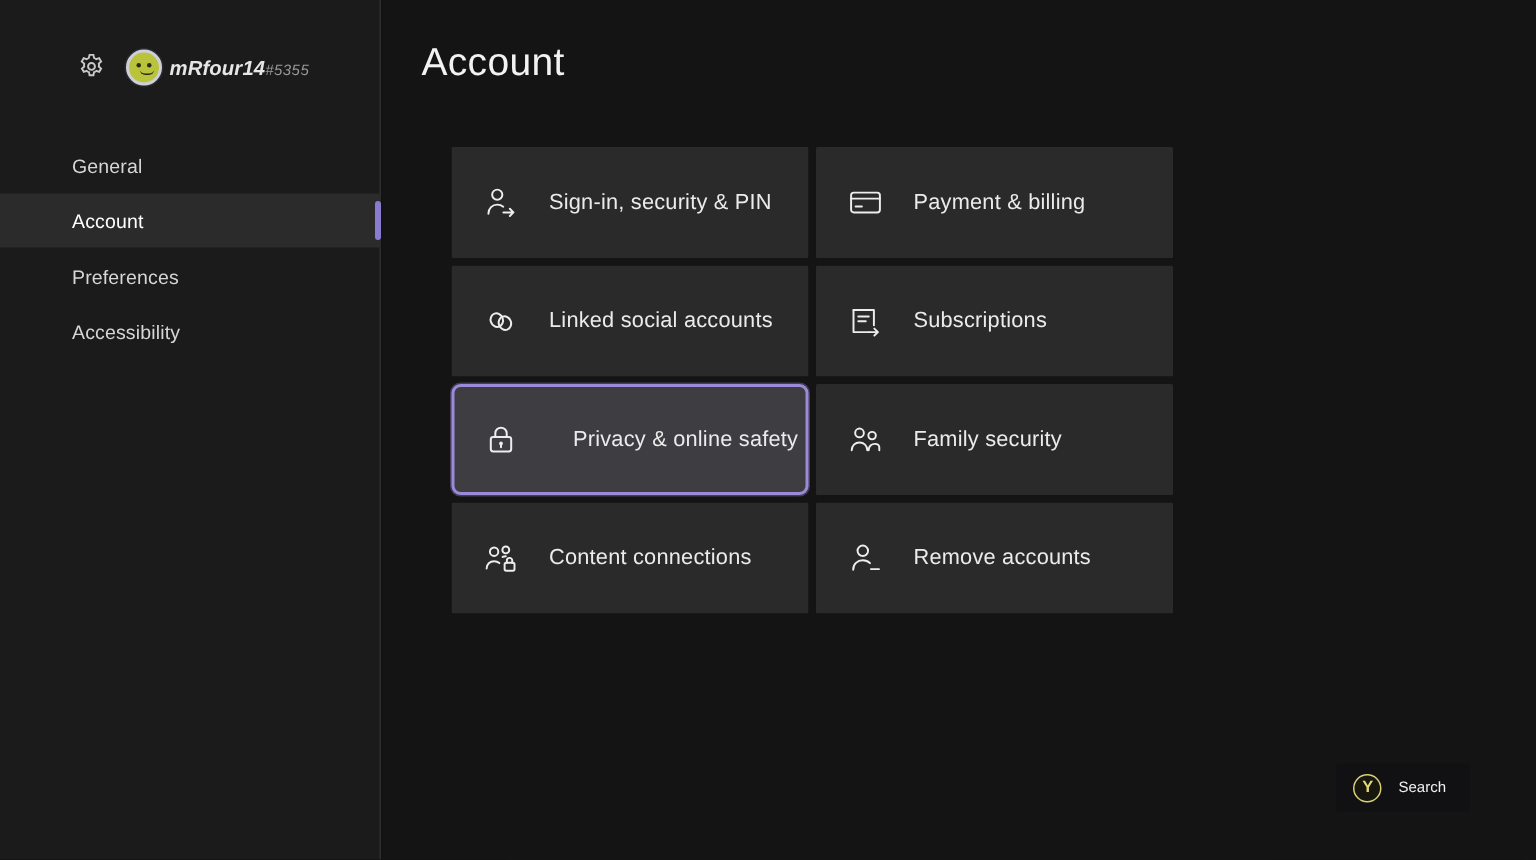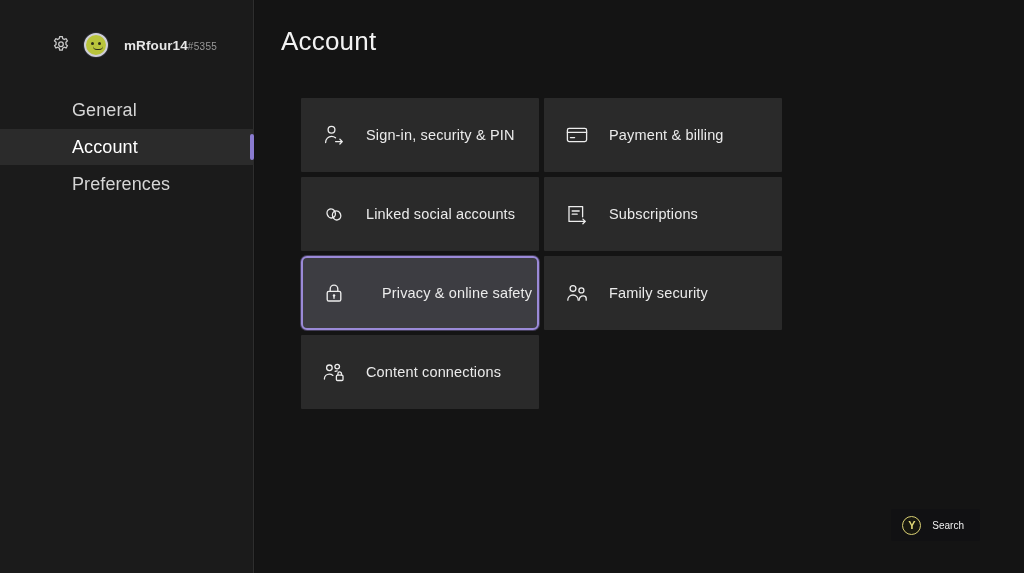--- a/index.html
+++ b/index.html
@@ -33,28 +33,28 @@
     position:absolute; width:3px; height:3px; border-radius:50%;
     background:#2b2b18; top:7px;
   }
   #avatar .eye.l{ left:5px; }
   #avatar .eye.r{ right:5px; }
   #avatar .mouth{
     position:absolute; left:7px; bottom:5px; width:10px; height:4px;
     border-bottom:1.5px solid #2b2b18; border-radius:0 0 6px 6px;
   }
   #gamertag{
-    margin-left:16px; font-size:13.5px; font-weight:600;
-    color:#e6e6e6; letter-spacing:.1px; white-space:nowrap;
+    margin-left:5px; font-size:13.5px; font-weight:600;
+    color:#e6e6e6; letter-spacing:.1px; white-space:nowrap;font-style:italic;
   }
   #gamertag .suffix{ font-size:10px; font-weight:400; color:#9a9a9a; letter-spacing:.3px;}
   #nav{ position:absolute; left:0; top:92px; width:254px; }
   .nav-item{
     position:relative; height:36px; display:flex; align-items:center;
-    padding-left:72px; font-size:18px; color:#d6d6d6;
+    padding-left:48px; font-size:13px; color:#d6d6d6;
     margin-bottom:1px; letter-spacing:.1px;
   }
   .nav-item.selected{ background:#2b2b2b; color:#ffffff; }
   .nav-item.selected::after{
     content:""; position:absolute; right:0; top:5px; bottom:5px; width:4px;
     background:#8a7bd0; border-radius:2px;
   }
   
   #main{ position:absolute; left:255px; top:0; width:769px; height:573px; background:#141414; }
   #page-title{
@@ -124,20 +124,23 @@
   <nav id="nav">
     <div class="nav-item">
       <span>General</span>
     </div>
     <div class="nav-item selected">
       <span>Account</span>
     </div>
     <div class="nav-item">
       <span>Preferences</span>
     </div>
+    <div class="nav-item">
+      <span>Accessibility</span>
+    </div>
   </nav>
 </div>
 
 <div id="main">
 
   <div id="page-title">Account</div>
 
   <div id="tile-grid">
 
     <div class="tile">
@@ -215,20 +218,30 @@
           <circle cx="15.2" cy="6.6" r="2.3"></circle>
           <path d="M2.4 19c0-2.9 2.2-4.9 5-4.9 1.4 0 2.6.5 3.5 1.3"></path>
           <path d="M13.1 11.3c.6-.3 1.3-.5 2.1-.5"></path>
           <rect x="14.4" y="15.1" width="6.6" height="5.4" rx="1.1"></rect>
           <path d="M15.9 15.1v-1.4a1.8 1.8 0 0 1 3.6 0v1.4"></path>
         </svg>
       </span>
       <span class="tlabel">Content connections</span>
     </div>
 
+    <div class="tile">
+      <span class="ticon">
+        <svg viewBox="0 0 24 24" width="24" height="24" fill="none" stroke="currentColor" stroke-width="1.3" stroke-linecap="round" stroke-linejoin="round">
+          <circle cx="10.2" cy="7.2" r="3.5"></circle>
+          <path d="M3.8 19.8c0-3.7 2.8-6.3 6.4-6.3 1.9 0 3.6.7 4.8 1.9"></path>
+          <path d="M15.6 19.4h5.4"></path>
+        </svg>
+      </span>
+      <span class="tlabel">Remove accounts</span>
+    </div>
 
   </div>
 
   <div id="search-btn">
     <span id="y-button">Y</span>
     <span id="search-label">Search</span>
   </div>
 
 </div>
 

